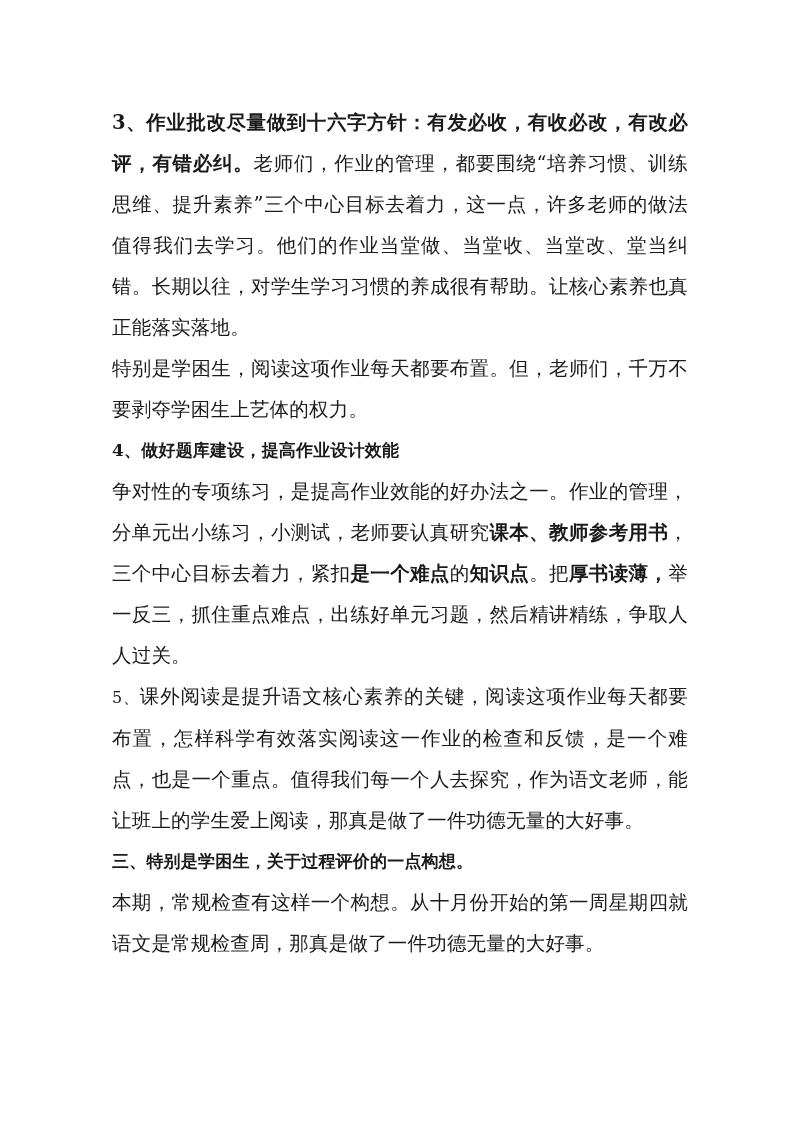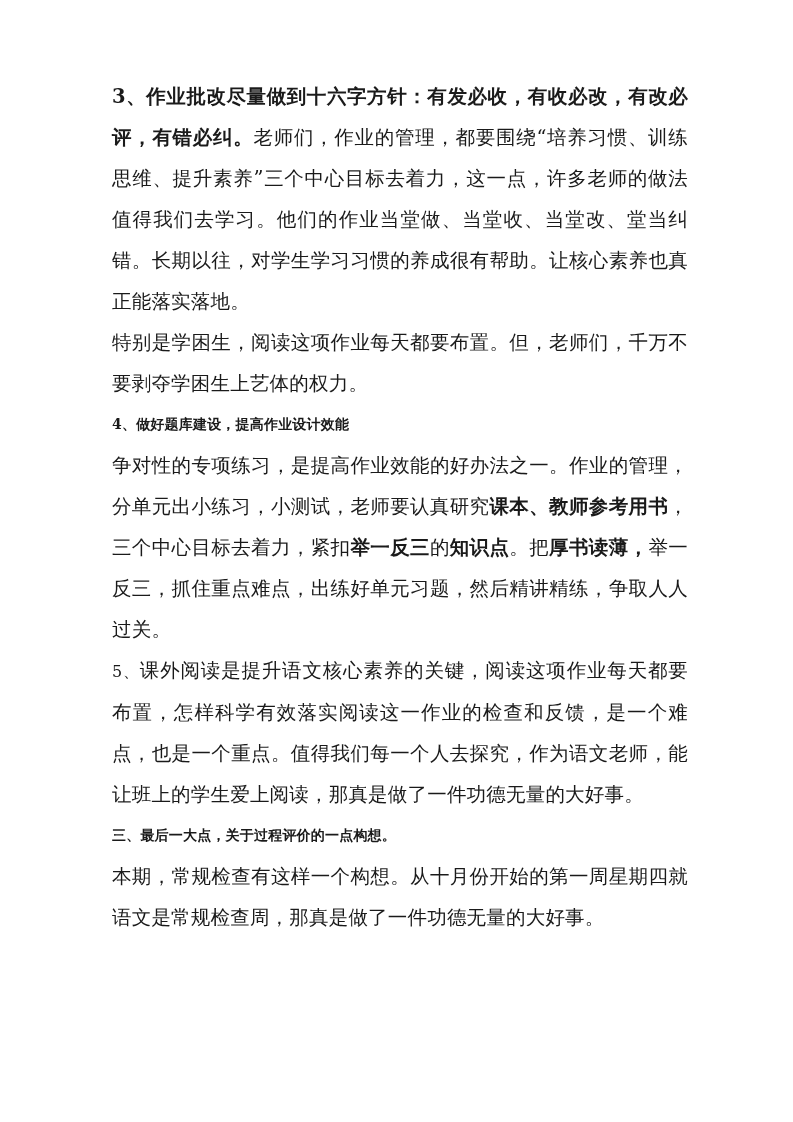--- a/index.html
+++ b/index.html
@@ -12,38 +12,38 @@
     width: 793px;
     height: 1122px;
     background: #ffffff;
     box-sizing: border-box;
     overflow: hidden;
     font-family: "DejaVu Serif", "Liberation Serif", serif;
   }
   .content {
     position: absolute;
     left: 112px;
-    top: 76px;
+    top: 102px;
     width: 576px;
   }
   p {
     margin: 0 0 0 0;
     font-size: 19.5px;
     line-height: 41px;
     color: #1a1a1a;
     text-align: justify;
     text-justify: inter-ideograph;
     letter-spacing: 0.2px;
   }
   .b {
     font-weight: bold;
   }
   .heading {
     font-weight: bold;
-    font-size: 14px;
+    font-size: 17px;
     line-height: 41px;
   }
   .small-num {
     font-size: 16px;
   }
   .blk {
     margin-bottom: 0px;
   }
 </style>
 </head>
@@ -58,29 +58,29 @@
 
     <p class="blk">
       <span>特别是学困生，阅读这项作业每天都要布置。但，老师们，千万不要剥夺学困生上艺体的权力。</span>
     </p>
 
     <p class="blk heading">
       <span class="b">4、做好题库建设，提高作业设计效能</span>
     </p>
 
     <p class="blk">
-      <span>争对性的专项练习，是提高作业效能的好办法之一。作业的管理，分单元出小练习，小测试，老师要认真研究</span><span class="b">课本、教师参考用书</span><span>，三个中心目标去着力，紧扣</span><span class="b">举一反三</span><span>的</span><span class="b">知识点</span><span>。把</span><span class="b">厚书读薄，</span><span>举一反三，抓住重点难点，出练好单元习题，然后精讲精练，争取人人过关。</span>
+      <span>争对性的专项练习，是提高作业效能的好办法之一。作业的管理，分单元出小练习，小测试，老师要认真研究</span><span class="b">课本、教师参考用书</span><span>，三个中心目标去着力，紧扣</span><span class="b">是一个难点</span><span>的</span><span class="b">知识点</span><span>。把</span><span class="b">厚书读薄，</span><span>举一反三，抓住重点难点，出练好单元习题，然后精讲精练，争取人人过关。</span>
     </p>
 
     <p class="blk">
       <span class="small-num">5、</span><span>课外阅读是提升语文核心素养的关键，阅读这项作业每天都要布置，怎样科学有效落实阅读这一作业的检查和反馈，是一个难点，也是一个重点。值得我们每一个人去探究，作为语文老师，能让班上的学生爱上阅读，那真是做了一件功德无量的大好事。</span>
     </p>
 
     <p class="blk heading">
-      <span class="b">三、最后一大点，关于过程评价的一点构想。</span>
+      <span class="b">三、特别是学困生，关于过程评价的一点构想。</span>
     </p>
 
     <p class="blk">
       <span>本期，常规检查有这样一个构想。从十月份开始的第一周星期四就语文是常规检查周，那真是做了一件功德无量的大好事。</span>
     </p>
 
   </div>
 </div>
 
 </body></html>

